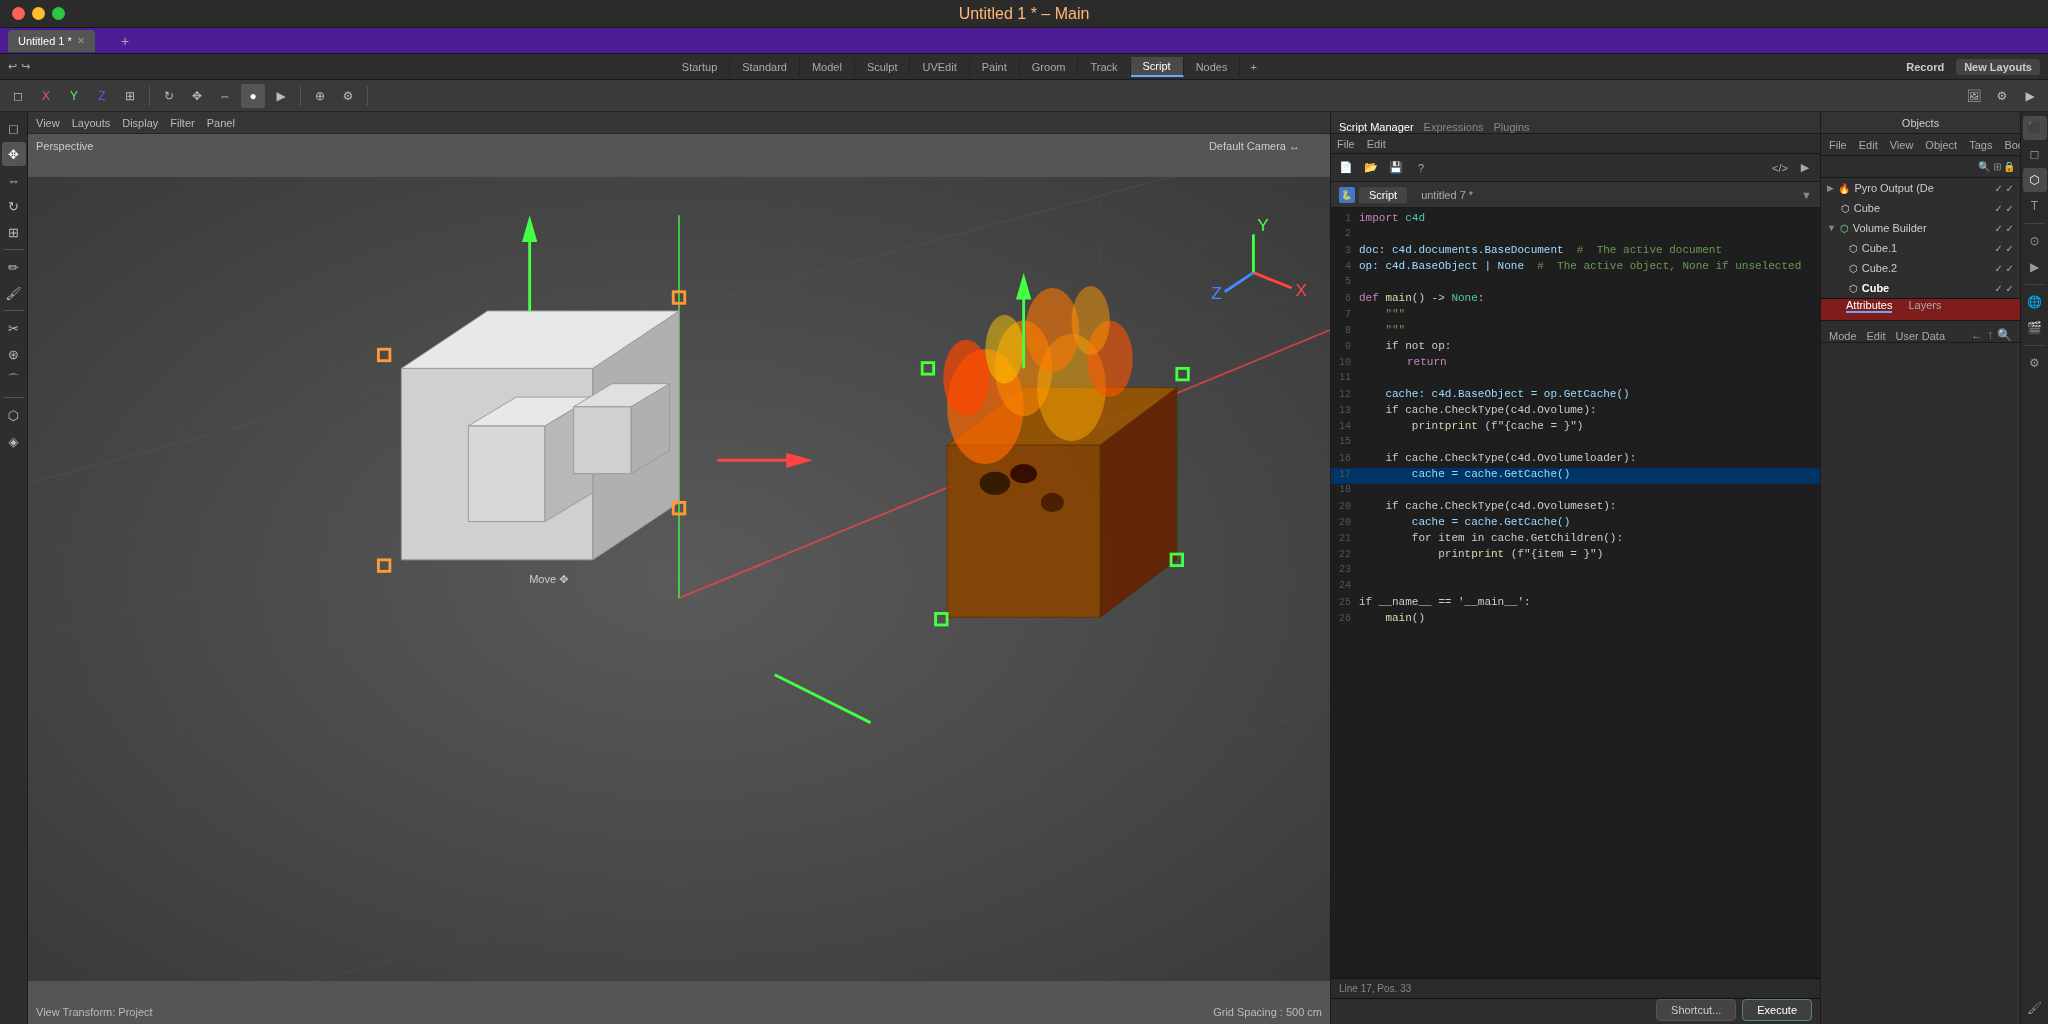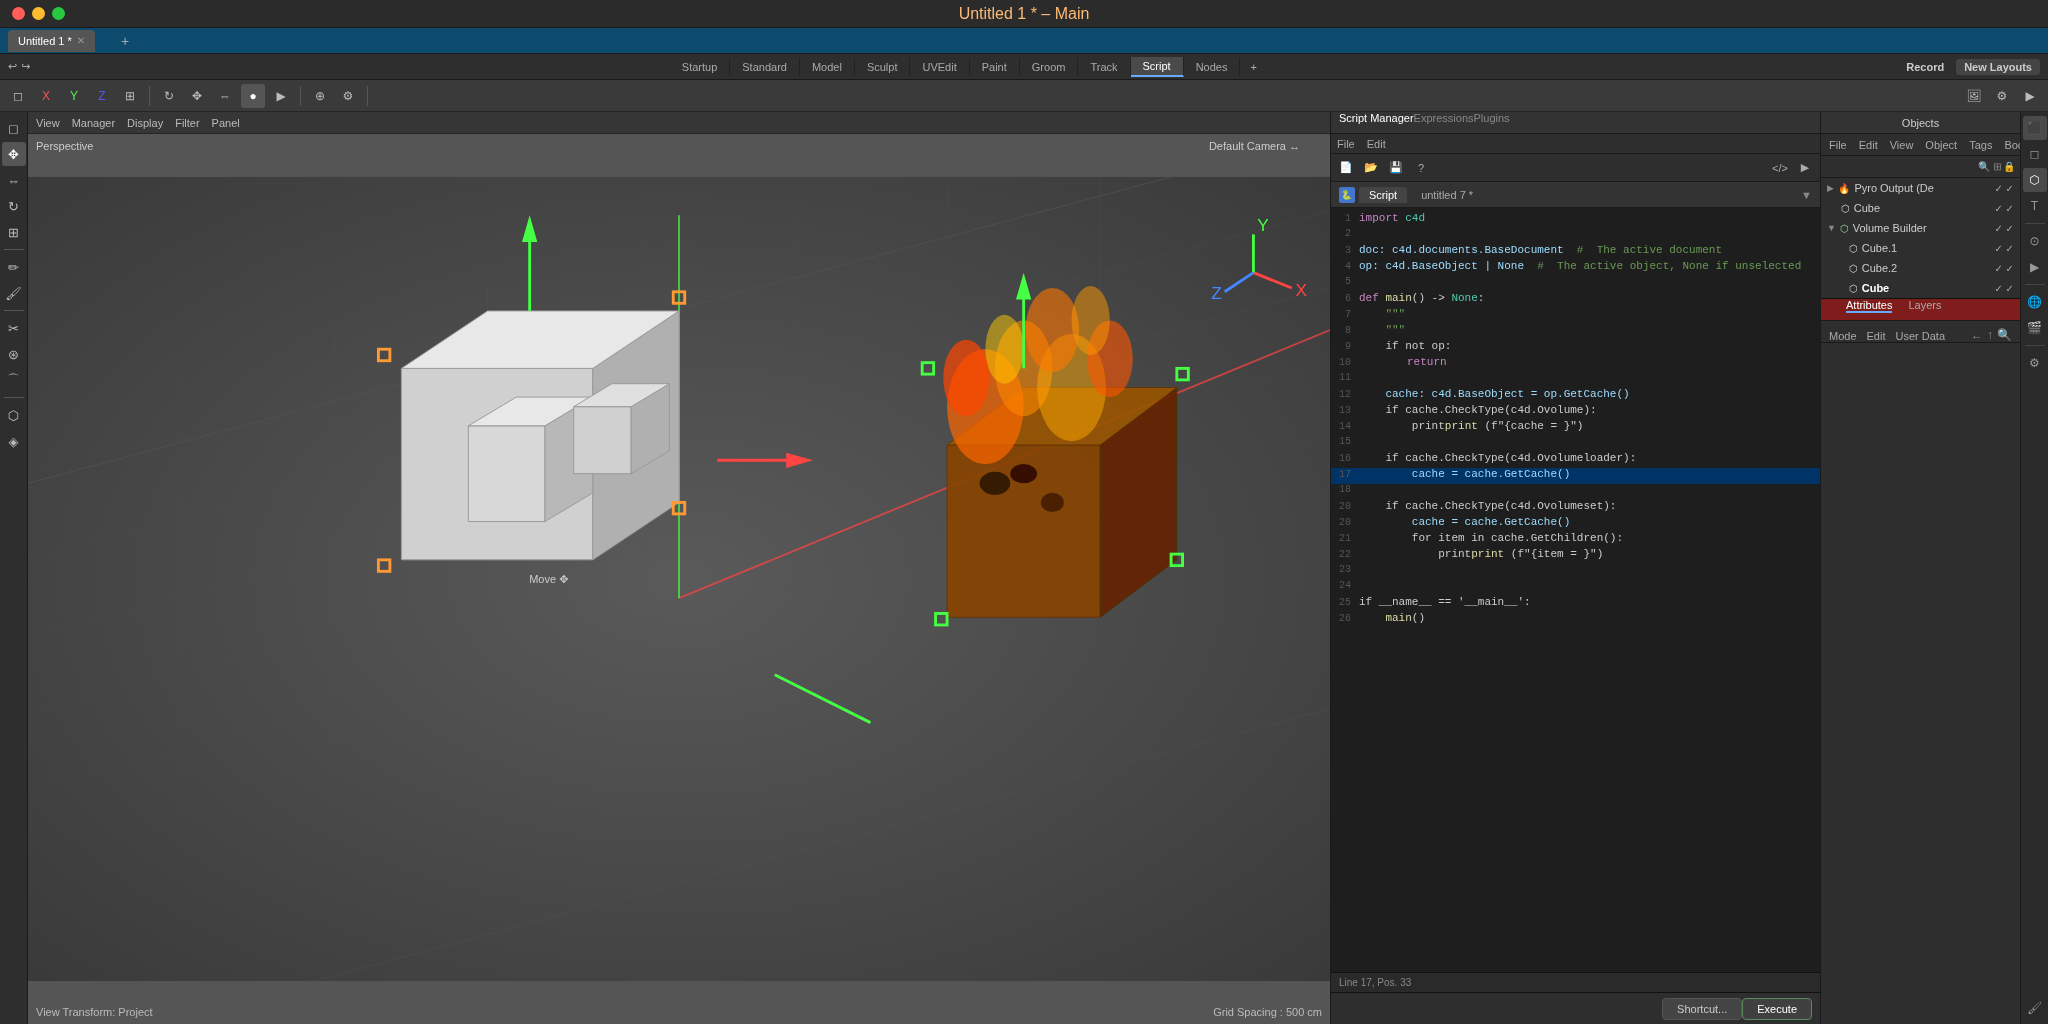--- a/index.html
+++ b/index.html
@@ -39,21 +39,21 @@
     .wc-min { background: #febc2e; }
     .wc-max { background: #28c840; }
     #title-text {
       font-size: 16px;
       color: #fdba74;
     }
 
     
     #tabbar {
       height: 26px;
-      background: #0c4a6e;
+      background: #4c1d95;
       display: flex;
       align-items: center;
       padding-left: 8px;
       border-bottom: 1px solid #1a1a1a;
       gap: 20px;
     }
     .tab-item {
       height: 22px;
       padding: 0 10px;
       display: flex;
@@ -219,23 +219,23 @@
       width: 490px;
       background: #2a2a2a;
       display: flex;
       flex-direction: column;
       border-left: 1px solid #1a1a1a;
     }
     #script-header {
       height: 22px;
       background: #333;
       display: flex;
-      align-items: flex-start;
+      align-items: flex-end;
       padding: 0 8px;
-      gap: 0;
+      gap: 10px;
       border-bottom: 1px solid #1a1a1a;
     }
     #script-toolbar {
       height: 28px;
       background: #2e2e2e;
       display: flex;
       align-items: center;
       padding: 0 4px;
       gap: 3px;
       border-bottom: 1px solid #1a1a1a;
@@ -303,26 +303,27 @@
       height: 20px;
       background: #2a2a2a;
       display: flex;
       align-items: center;
       padding: 0 8px;
       font-size: 10px;
       color: #888;
       border-top: 1px solid #111;
     }
     #script-footer {
-      height: 32px;
+      height: 26px;
       background: #2e2e2e;
       display: flex;
-      align-items: center;
+      align-items: flex-start;
       justify-content: flex-end;
       padding: 0 8px;
+      gap: 6px;
       border-top: 1px solid #111;
     }
     .footer-btn {
       padding: 4px 14px;
       background: #444;
       border-radius: 4px;
       font-size: 11px;
       color: #ccc;
       cursor: pointer;
       border: 1px solid #555;
@@ -510,21 +511,21 @@
     <div class="tool-btn">⊛</div>
     <div class="tool-btn">⌒</div>
     <div style="height:1px; width:20px; background:#555; margin:3px 0;"></div>
     <div class="tool-btn">⬡</div>
     <div class="tool-btn">◈</div>
   </div>
 
   <div id="viewport">
     <div id="viewport-header">
       <span class="vp-menu">View</span>
-      <span class="vp-menu">Manager</span>
+      <span class="vp-menu">Layouts</span>
       <span class="vp-menu">Display</span>
       <span class="vp-menu">Filter</span>
       <span class="vp-menu">Panel</span>
     </div>
     <div id="viewport-canvas">
 
       <svg id="vp-bg" viewBox="0 0 680 420" xmlns="http://www.w3.org/2000/svg">
 
         <defs>
           <radialGradient id="bgGrad" cx="50%" cy="50%" r="70%">

